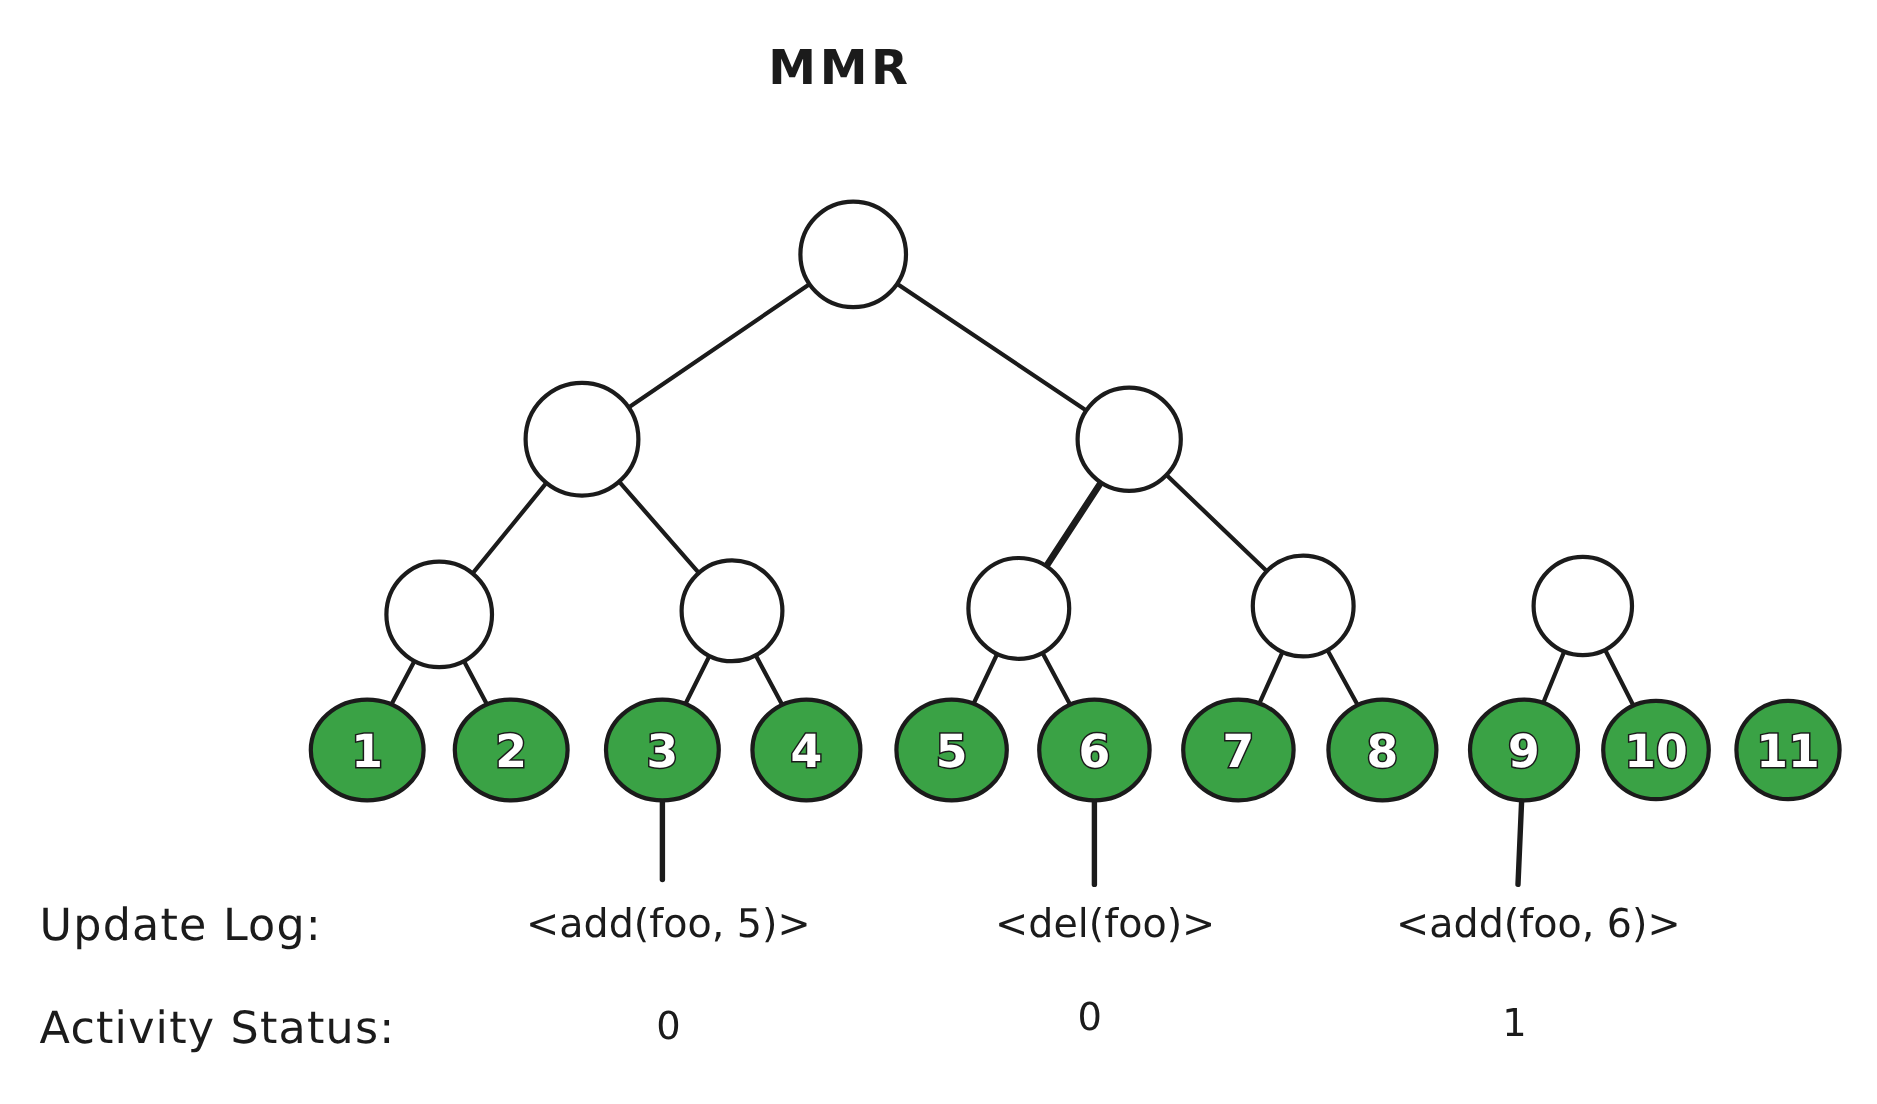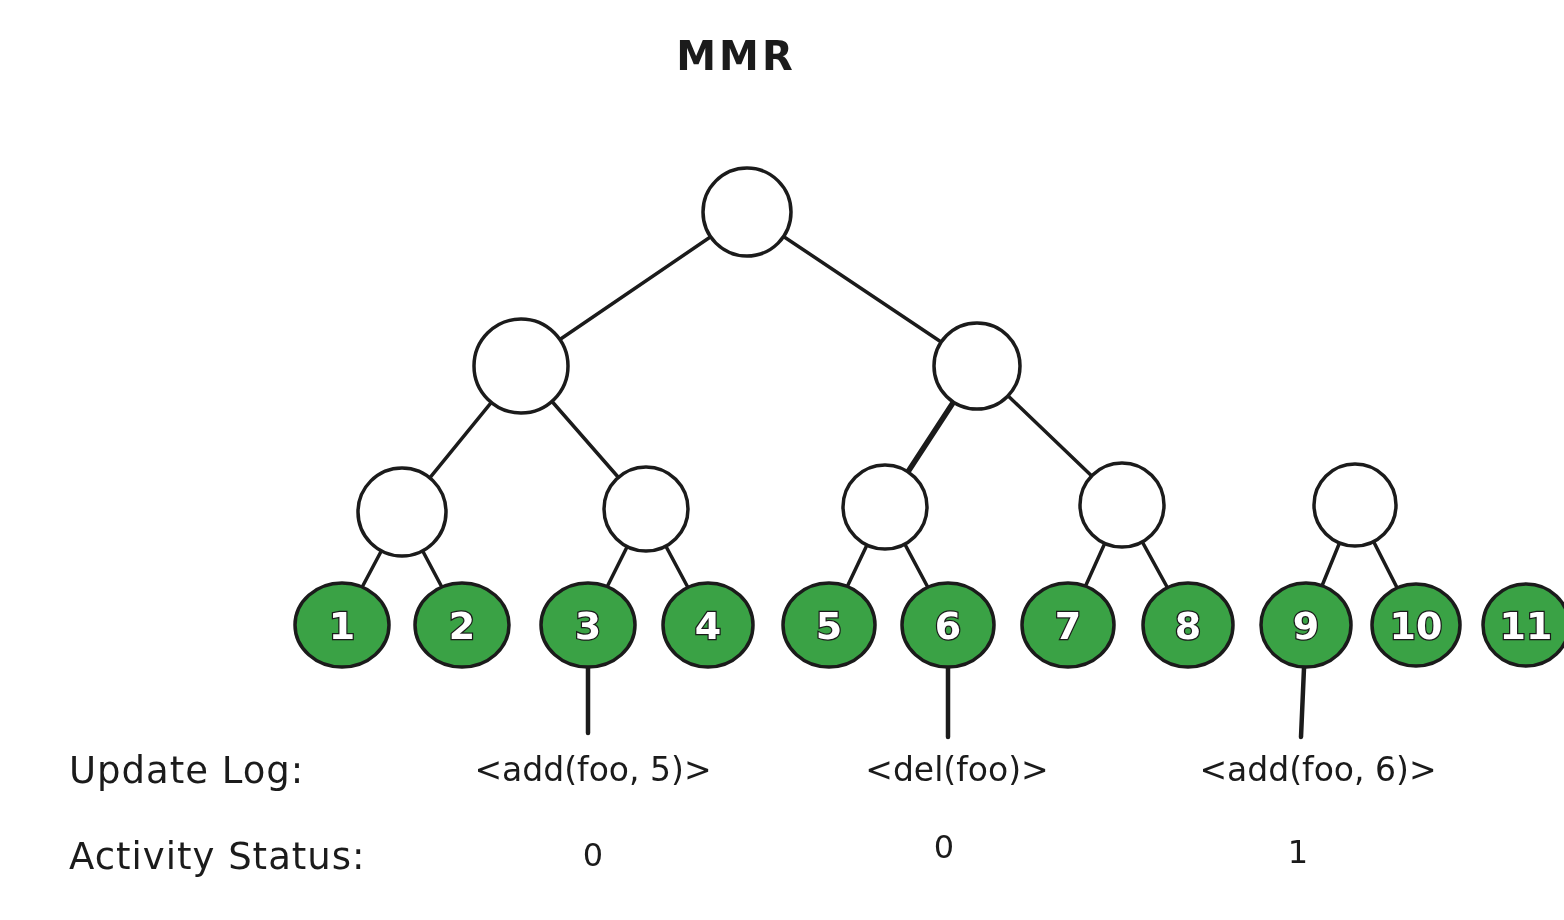--- a/index.html
+++ b/index.html
@@ -8,21 +8,20 @@
     background: #ffffff;
     width: 1564px;
     height: 920px;
     overflow: hidden;
     font-family: "DejaVu Sans", sans-serif;
   }
   .stage {
     position: relative;
     width: 1515px;
     height: 920px;
-    padding-left: 36px;
   }
   svg text {
     font-family: "DejaVu Sans", "Liberation Sans", sans-serif;
   }
   .title-text {
     font-size: 40px;
     font-weight: bold;
     letter-spacing: 3px;
     fill: #1b1b1b;
   }

